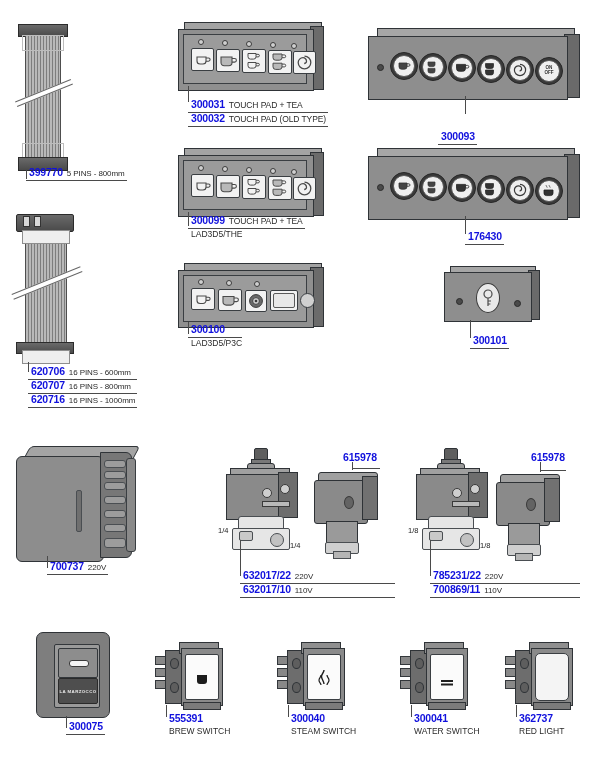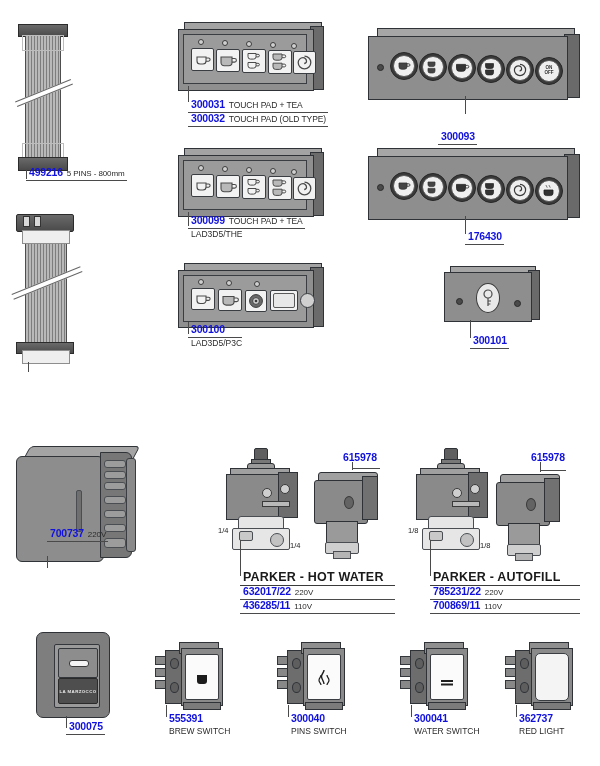--- a/index.html
+++ b/index.html
@@ -86,36 +86,50 @@
     <div class="conn abs" style="left:2px;top:0;width:48px;height:11px;"></div>
     <div class="abs ribbon" style="left:9px;top:11px;width:34px;height:122px;"></div>
     <div class="abs" style="left:6px;top:11px;width:40px;height:14px;border:1px solid #bdbdbd;"></div>
     <div class="abs" style="left:6px;top:119px;width:40px;height:14px;border:1px solid #bdbdbd;"></div>
     <div class="cut" style="left:-2px;top:66px;width:60px;"></div>
     <div class="conn abs" style="left:2px;top:133px;width:48px;height:12px;"></div>
   </div>
   <div class="lead" style="left:26px;top:169px;height:10px;"></div>
   <div class="label-block" style="left:26px;top:167px;">
     <div class="lrow">
-      <span class="pn">499216</span>
+      <span class="pn">399770</span>
       <span class="desc">5 PINS - 800mm</span>
     </div>
   </div>
 
   <div class="abs" style="left:16px;top:214px;width:62px;height:150px;">
     <div class="conn abs" style="left:0px;top:0;width:56px;height:16px;border-radius:2px;"></div>
     <div class="abs" style="left:7px;top:2px;width:5px;height:9px;background:#d8d8d8;border:1px solid #333;"></div>
     <div class="abs" style="left:18px;top:2px;width:5px;height:9px;background:#d8d8d8;border:1px solid #333;"></div>
     <div class="abs ribbon" style="left:9px;top:16px;width:40px;height:114px;"></div>
     <div class="abs" style="left:6px;top:16px;width:46px;height:12px;background:#efefef;border:1px solid #8e8e8e;"></div>
     <div class="cut" style="left:-6px;top:66px;width:74px;"></div>
     <div class="conn abs" style="left:0px;top:128px;width:56px;height:10px;"></div>
     <div class="abs" style="left:6px;top:136px;width:46px;height:12px;background:#efefef;border:1px solid #8e8e8e;"></div>
   </div>
   <div class="lead" style="left:28px;top:362px;height:10px;"></div>
+  <div class="label-block" style="left:28px;top:366px;">
+    <div class="lrow">
+      <span class="pn">620706</span>
+      <span class="desc">16 PINS - 600mm</span>
+    </div>
+    <div class="lrow">
+      <span class="pn">620707</span>
+      <span class="desc">16 PINS - 800mm</span>
+    </div>
+    <div class="lrow">
+      <span class="pn">620716</span>
+      <span class="desc">16 PINS - 1000mm</span>
+    </div>
+  </div>
 
   <div class="tp-wrap" style="left:178px;top:22px;width:152px;height:74px;">
     <div class="tp-top" style="left:6px;top:0;width:136px;height:9px;"></div>
     <div class="tp-right" style="left:132px;top:4px;width:12px;height:62px;"></div>
     <div class="tp-body" style="left:0px;top:7px;width:134px;height:60px;"></div>
     <div class="tp-inner" style="left:5px;top:12px;width:122px;height:48px;"></div>
     <div class="led" style="left:20px;top:17px;"></div>
     <div class="led" style="left:44px;top:18px;"></div>
     <div class="led" style="left:68px;top:19px;"></div>
     <div class="led" style="left:92px;top:20px;"></div>
@@ -421,21 +435,21 @@
     <div class="fin" style="left:88px;top:25px;width:20px;height:6px;"></div>
     <div class="fin" style="left:88px;top:36px;width:20px;height:6px;"></div>
     <div class="fin" style="left:88px;top:50px;width:20px;height:6px;"></div>
     <div class="fin" style="left:88px;top:64px;width:20px;height:6px;"></div>
     <div class="fin" style="left:88px;top:78px;width:20px;height:6px;"></div>
     <div class="fin" style="left:88px;top:92px;width:20px;height:8px;"></div>
     <div class="abs" style="left:110px;top:12px;width:8px;height:92px;background:#8a8a8a;
          border:1px solid #3a3e42;border-radius:3px;"></div>
   </div>
   <div class="lead" style="left:47px;top:556px;height:12px;"></div>
-  <div class="label-block" style="left:47px;top:528px;">
+  <div class="label-block" style="left:47px;top:561px;">
     <div class="lrow">
       <span class="pn">700737</span>
       <span class="desc">220V</span>
     </div>
   </div>
 
   <div class="abs" style="left:222px;top:448px;width:170px;height:122px;">
 
     <div class="abs" style="left:32px;top:0;width:12px;height:12px;background:#5f5f5f;border:1px solid #2e3236;border-radius:2px;"></div>
     <div class="abs" style="left:29px;top:11px;width:18px;height:5px;background:#787878;border:1px solid #2e3236;"></div>
@@ -465,27 +479,26 @@
   </div>
   <div class="leadh" style="left:352px;top:468px;width:28px;"></div>
   <div class="lead" style="left:352px;top:462px;height:8px;"></div>
   <div class="label-block" style="left:340px;top:452px;">
     <div class="lrow nb">
       <span class="pn">615978</span>
     </div>
   </div>
   <div class="lead" style="left:240px;top:540px;height:36px;"></div>
   <div class="label-block" style="left:240px;top:570px;width:155px;">
-    <div class="title-row">PARKER - HOT WATER</div>
     <div class="lrow">
       <span class="pn">632017/22</span>
       <span class="desc">220V</span>
     </div>
     <div class="lrow">
-      <span class="pn">436285/11</span>
+      <span class="pn">632017/10</span>
       <span class="desc">110V</span>
     </div>
   </div>
 
   <div class="abs" style="left:412px;top:448px;width:170px;height:122px;">
     <div class="abs" style="left:32px;top:0;width:12px;height:12px;background:#5f5f5f;border:1px solid #2e3236;border-radius:2px;"></div>
     <div class="abs" style="left:29px;top:11px;width:18px;height:5px;background:#787878;border:1px solid #2e3236;"></div>
     <div class="abs" style="left:25px;top:15px;width:26px;height:9px;background:#9b9b9b;border:1px solid #2e3236;border-radius:3px;"></div>
     <div class="coil-top" style="left:8px;top:20px;width:58px;height:9px;"></div>
     <div class="coil" style="left:4px;top:26px;width:54px;height:44px;"></div>
@@ -510,21 +523,20 @@
   </div>
   <div class="leadh" style="left:540px;top:470px;width:26px;"></div>
   <div class="lead" style="left:540px;top:462px;height:10px;"></div>
   <div class="label-block" style="left:528px;top:452px;">
     <div class="lrow nb">
       <span class="pn">615978</span>
     </div>
   </div>
   <div class="lead" style="left:430px;top:540px;height:36px;"></div>
   <div class="label-block" style="left:430px;top:570px;width:150px;">
-    <div class="title-row">PARKER - AUTOFILL</div>
     <div class="lrow">
       <span class="pn">785231/22</span>
       <span class="desc">220V</span>
     </div>
     <div class="lrow">
       <span class="pn">700869/11</span>
       <span class="desc">110V</span>
     </div>
   </div>
 
@@ -585,21 +597,21 @@
         <path d="M19 20c0 2.4 2 2.8 2 5.2s-2 2.8-2 4.8" fill="none" stroke="#1d1d1d" stroke-width="1.2"></path>
       </svg>
     </div>
     <div class="abs" style="left:28px;top:62px;width:36px;height:6px;background:#7b7b7b;border:1px solid #2f3337;"></div>
   </div>
   <div class="lead" style="left:288px;top:705px;height:12px;"></div>
   <div class="label-block" style="left:288px;top:713px;">
     <div class="lrow nb">
       <span class="pn">300040</span>
     </div>
-    <div class="sub">PINS SWITCH</div>
+    <div class="sub">STEAM SWITCH</div>
   </div>
 
   <div class="abs" style="left:400px;top:640px;width:80px;height:80px;">
     <div class="sw-pin" style="left:0px;top:16px;width:12px;height:7px;"></div>
     <div class="sw-pin" style="left:0px;top:28px;width:12px;height:7px;"></div>
     <div class="sw-pin" style="left:0px;top:40px;width:12px;height:7px;"></div>
     <div class="sw-dark" style="left:10px;top:10px;width:18px;height:52px;"></div>
     <div class="sw-hole" style="left:15px;top:18px;width:7px;height:9px;"></div>
     <div class="sw-hole" style="left:15px;top:42px;width:7px;height:9px;"></div>
     <div class="abs" style="left:24px;top:2px;width:38px;height:10px;background:#8f8f8f;border:1px solid #2f3337;"></div>

